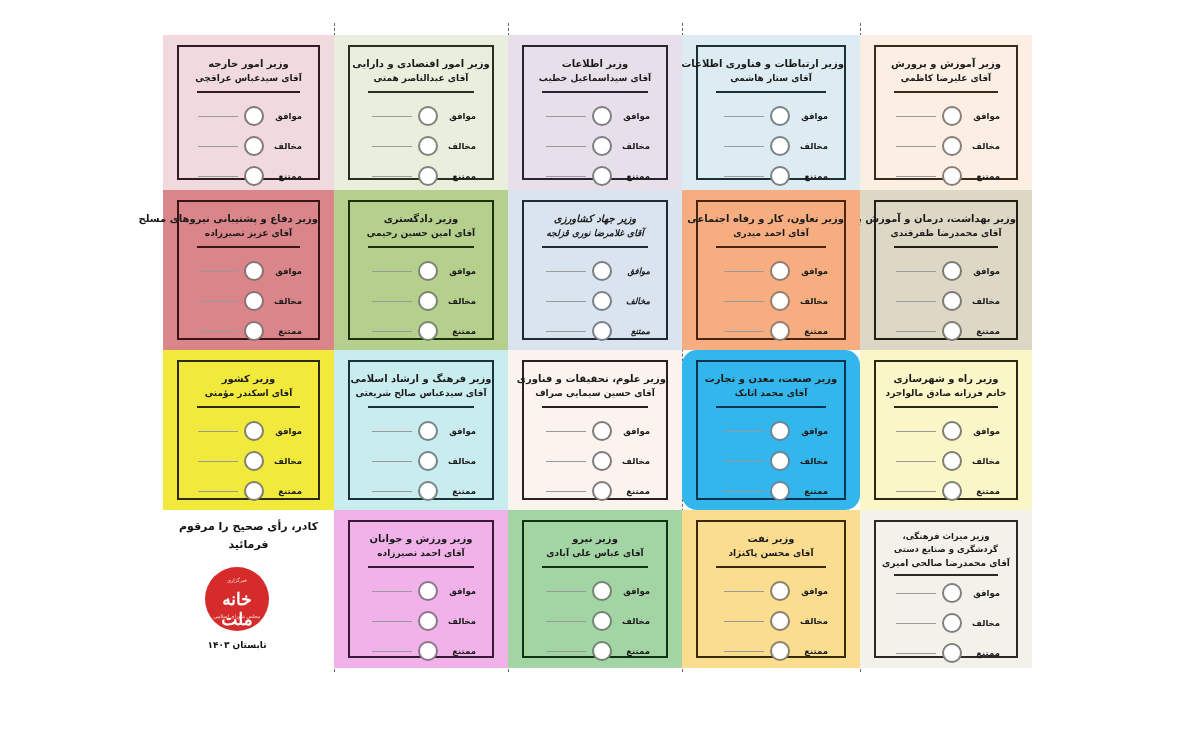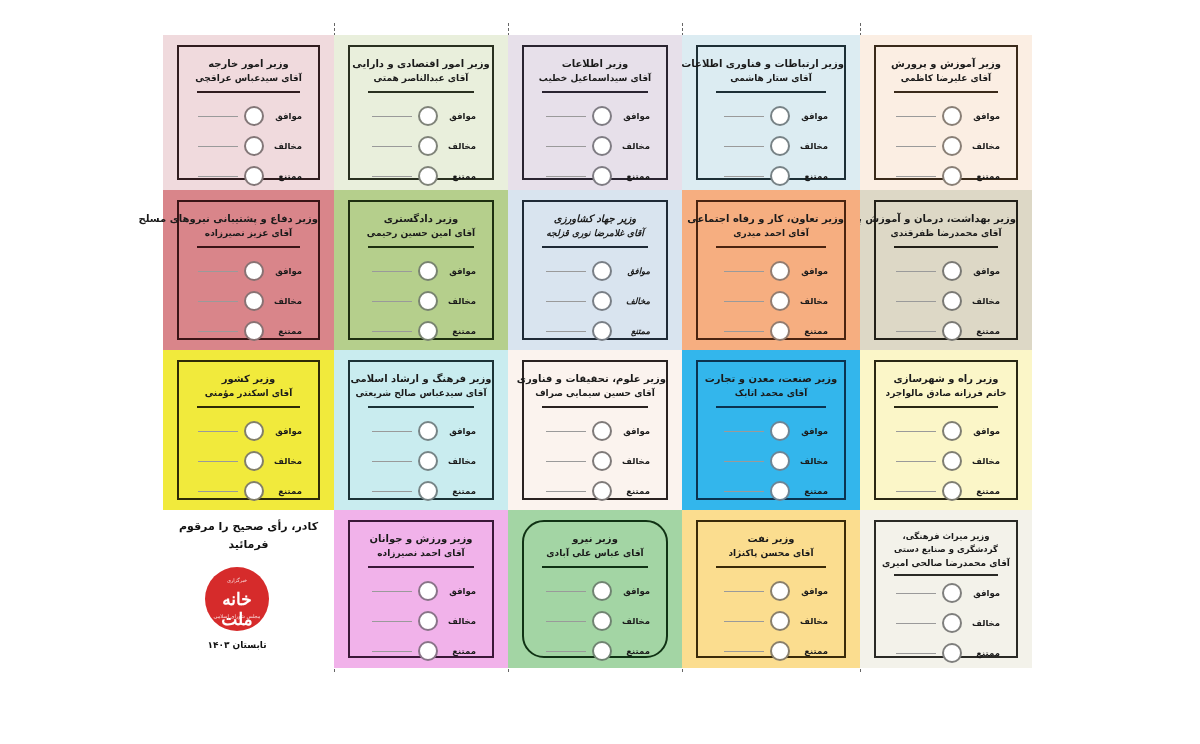--- a/index.html
+++ b/index.html
@@ -264,21 +264,21 @@
           <span class="circle" style="border-color:#2a281499"></span>
           <span class="line"></span>
         </div>
         <div class="opt">
           <span class="lab">ممتنع</span>
           <span class="circle" style="border-color:#2a281499"></span>
           <span class="line"></span>
         </div>
       </div>
     </div>
-    <div class="cell" style="left: 519px; top: 315px; width: 178px; height: 160px; background: rgb(51, 182, 236);">
+    <div class="cell" style="left: 519px; top: 315px; width: 178px; height: 160px; background: rgb(51, 182, 236); border-radius: 15px;">
       <div class="card" style="border-color: rgb(11, 51, 80);">
         <div class="ttl">وزیر صنعت، معدن و تجارت</div>
         <div class="nm">آقای محمد اتابک</div>
         <div class="rule" style="background:#0b3350"></div>
         <div class="opt">
           <span class="lab">موافق</span>
           <span class="circle" style="border-color:#0b335099"></span>
           <span class="line"></span>
         </div>
         <div class="opt">
@@ -398,21 +398,21 @@
           <span class="line"></span>
         </div>
         <div class="opt">
           <span class="lab">ممتنع</span>
           <span class="circle" style="border-color:#3a2a0899"></span>
           <span class="line"></span>
         </div>
       </div>
     </div>
     <div class="cell" style="left: 345px; top: 475px; width: 174px; height: 158px; background: rgb(163, 213, 164);">
-      <div class="card" style="border-color: rgb(16, 50, 20); border-radius: 22px;">
+      <div class="card" style="border-color: rgb(16, 50, 20);">
         <div class="ttl">وزیر نیرو</div>
         <div class="nm">آقای عباس علی آبادی</div>
         <div class="rule" style="background:#103214"></div>
         <div class="opt">
           <span class="lab">موافق</span>
           <span class="circle" style="border-color:#10321499"></span>
           <span class="line"></span>
         </div>
         <div class="opt">
           <span class="lab">مخالف</span>

